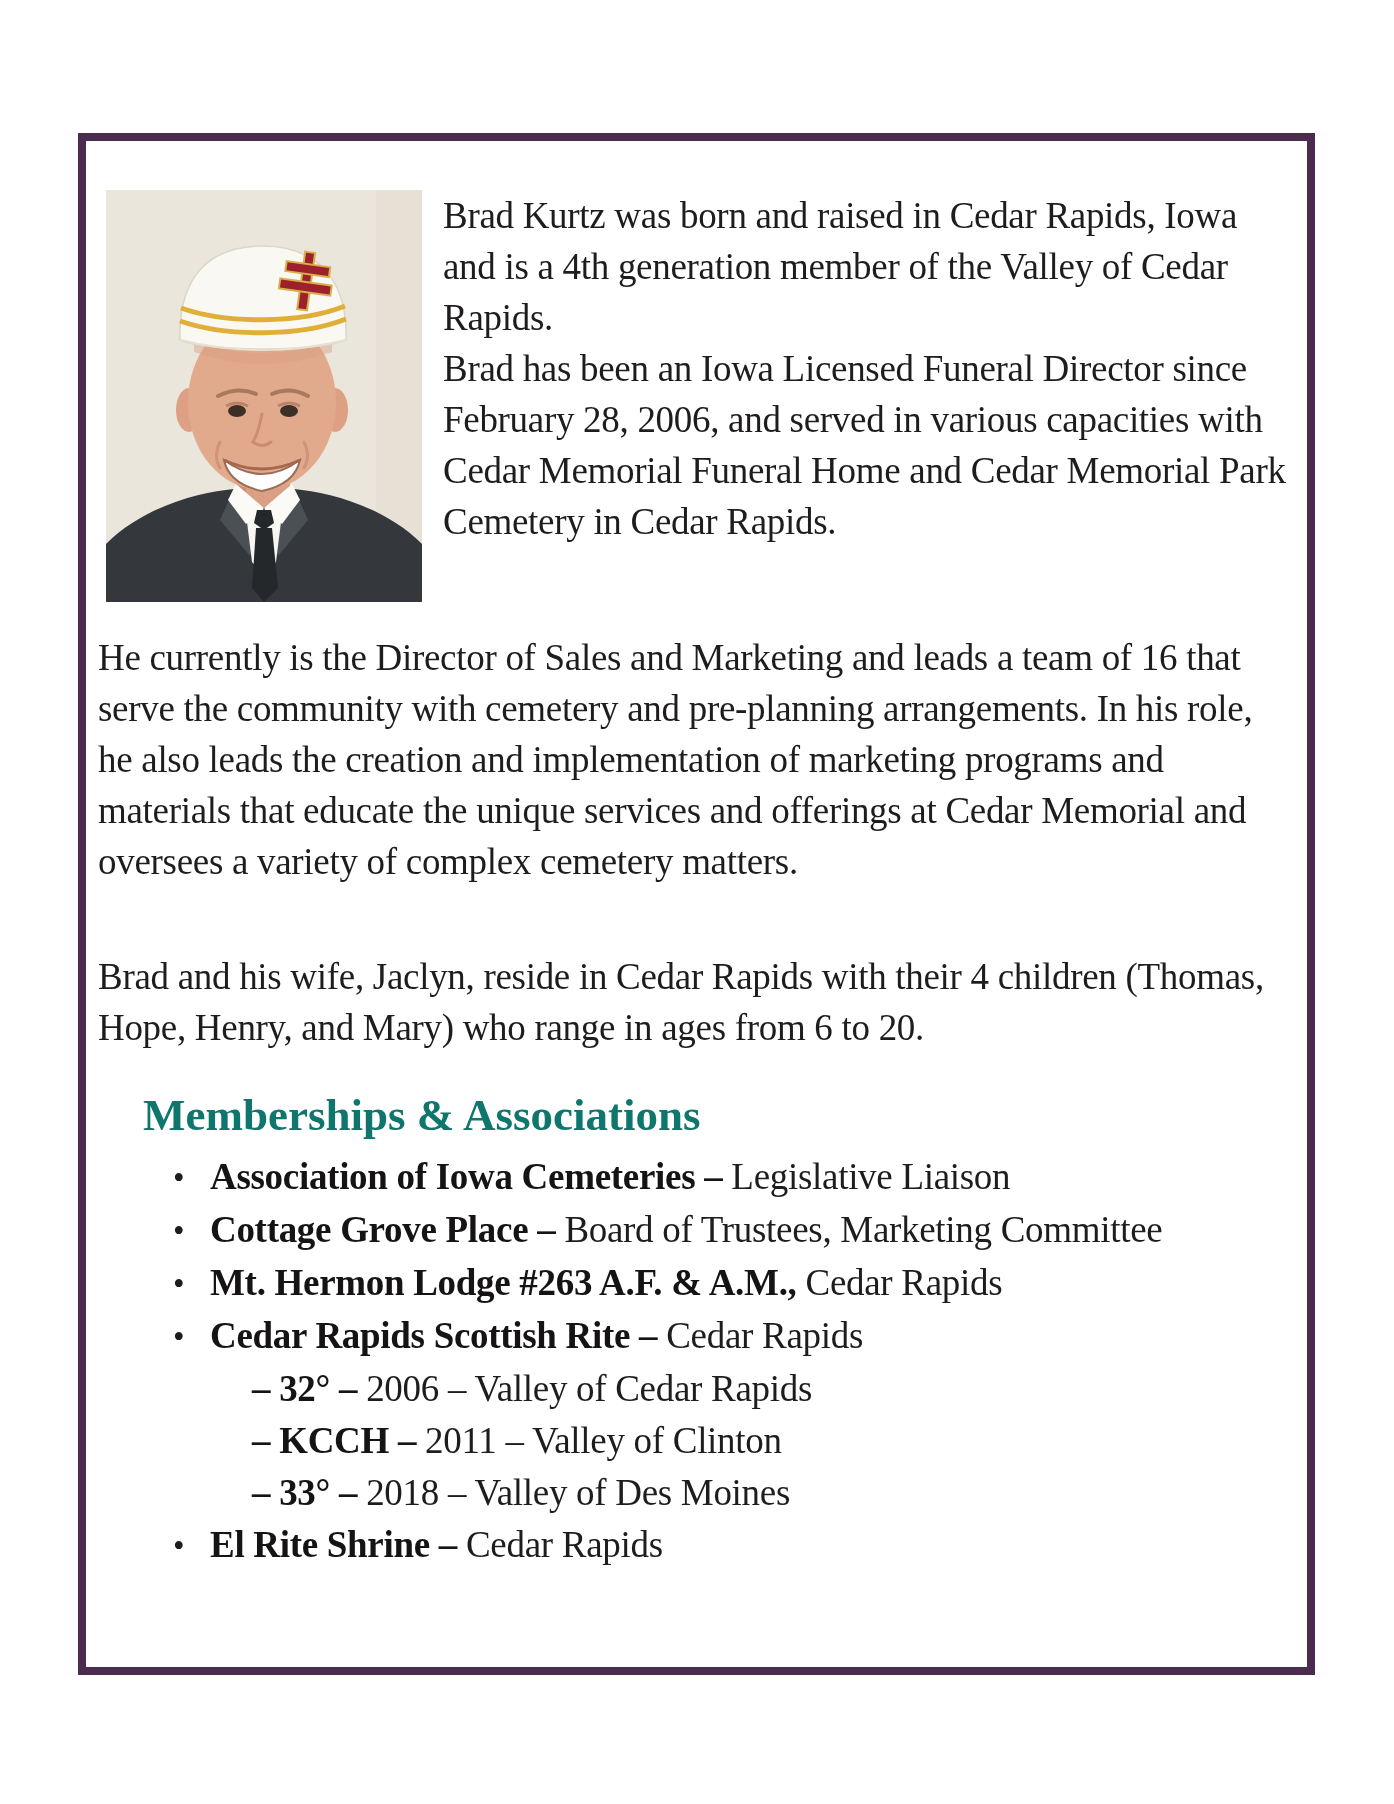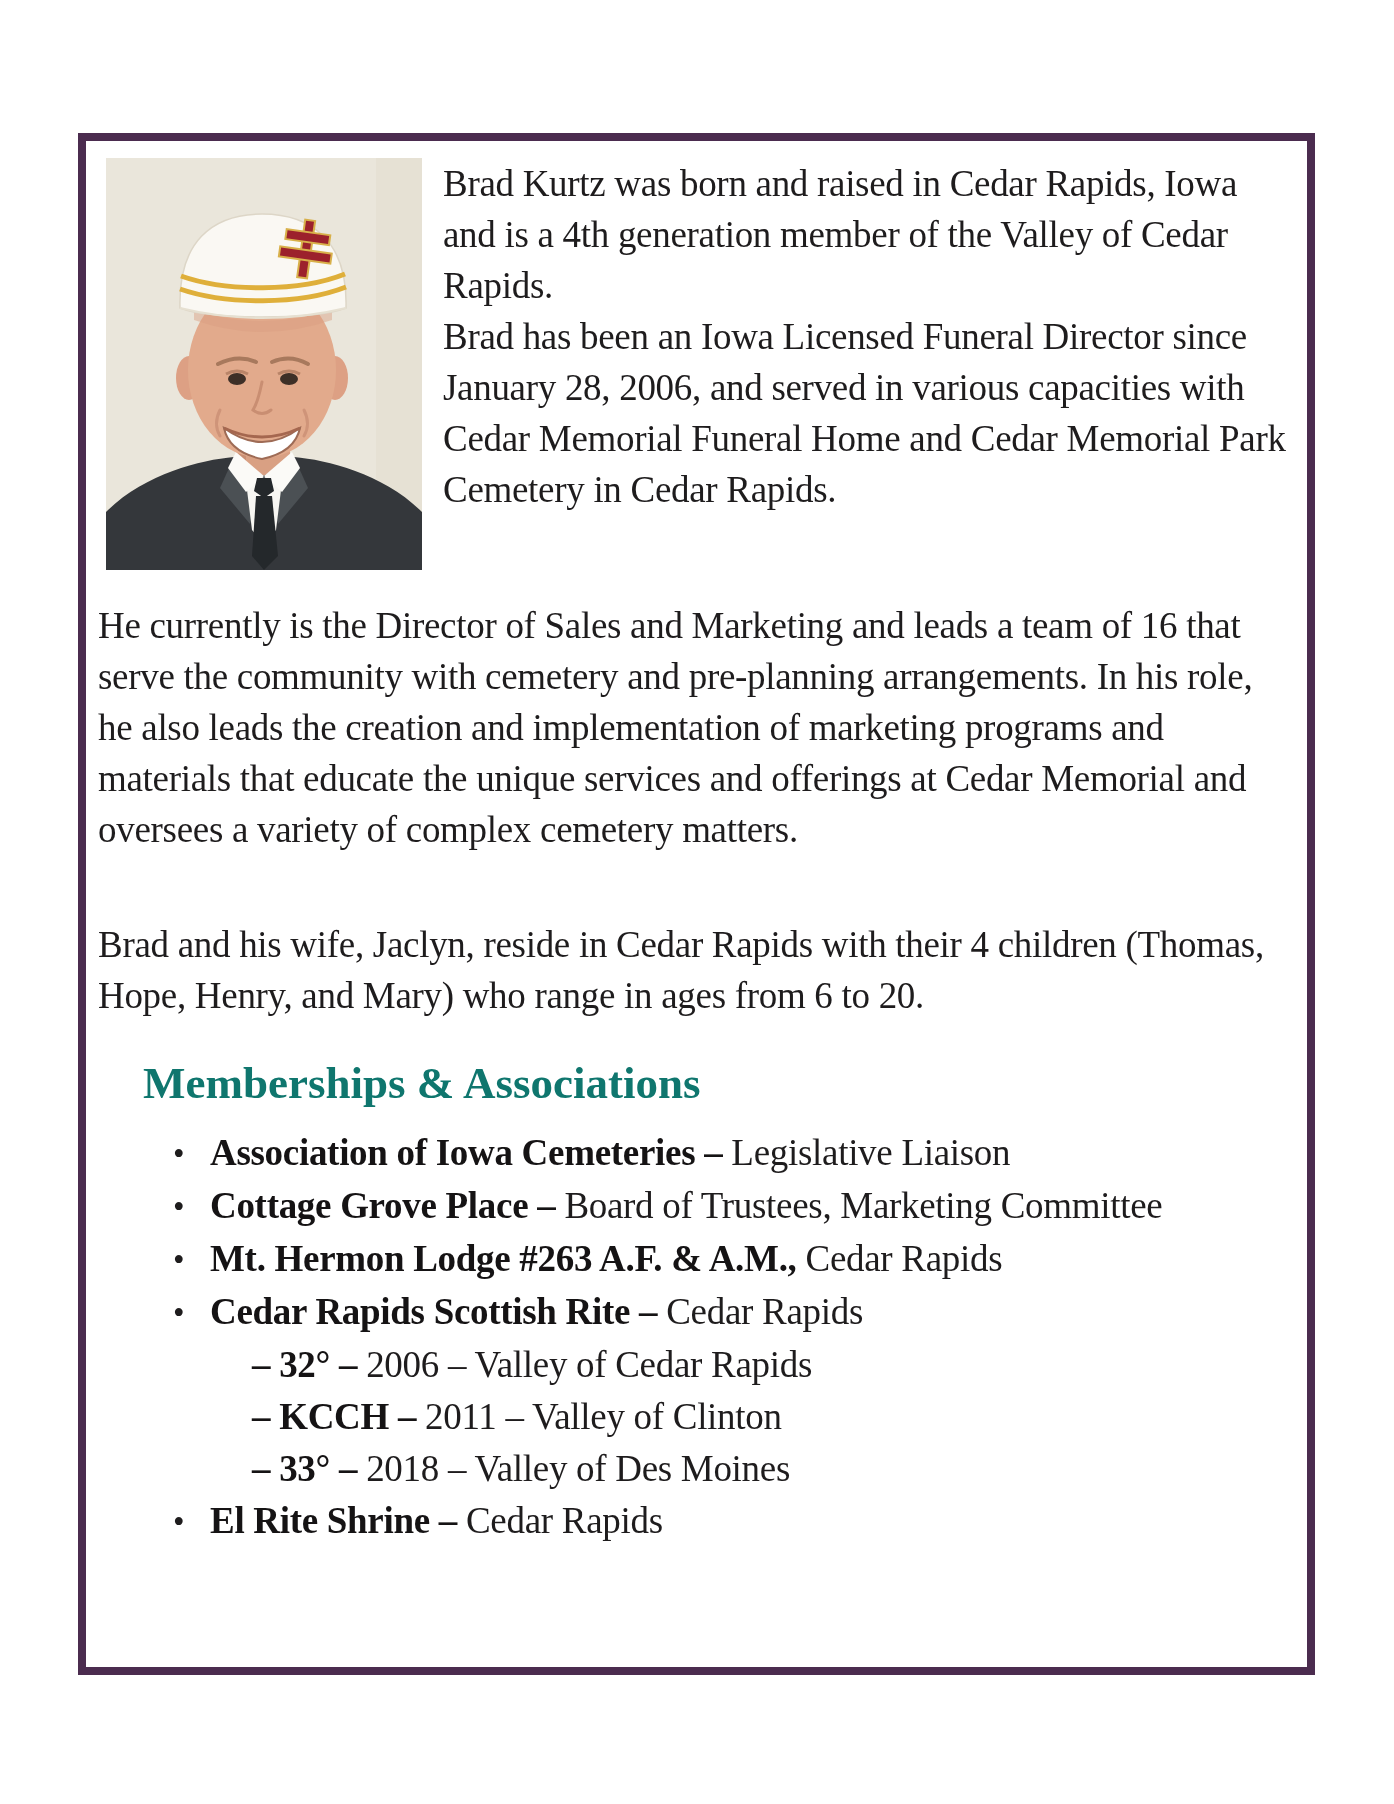--- a/index.html
+++ b/index.html
@@ -21,20 +21,21 @@
     width: 1237px;
     height: 1542px;
     box-sizing: border-box;
     border: 8px solid #4b2c4f;
     padding: 17px 14px 0 12px;
     background: #ffffff;
   }
   .top-row {
     display: flex;
     align-items: flex-start;
+    margin-top: 32px;
   }
   .photo-fig {
     width: 316px;
     height: 412px;
     margin: 0 21px 0 8px;
     flex: none;
     overflow: hidden;
   }
   .photo-fig svg { display: block; }
   .bodytext, .side-col p {
@@ -48,21 +49,21 @@
   .para-role { margin-top: 30px; }
   .para-family { margin-top: 64px; }
   .mem-heading {
     font-size: 45px;
     line-height: 56px;
     font-weight: bold;
     margin: 34px 0 0 45px;
     letter-spacing: 0px;
     color: #0f766e;
   }
-  .mem-list { margin-top: 16px; }
+  .mem-list { margin-top: 8px; }
   .mem-row {
     font-size: 37px;
     line-height: 52px;
     letter-spacing: -0.3px;
     padding-left: 75px;
   }
   .mem-row .bullet {
     display: inline-block;
     width: 37px;
     font-size: 33px;
@@ -133,21 +134,21 @@
         <g transform="rotate(8 200 92)">
           <rect x="195" y="62" width="10" height="58" fill="#9c212c" stroke="#d8b04a" stroke-width="2"></rect>
           <rect x="178" y="74" width="44" height="10" fill="#9c212c" stroke="#d8b04a" stroke-width="2"></rect>
           <rect x="174" y="92" width="52" height="10" fill="#9c212c" stroke="#d8b04a" stroke-width="2"></rect>
         </g>
       </svg>
     </figure>
 
     <div class="side-col">
       <p class="para-intro">Brad Kurtz was born and raised in Cedar Rapids, Iowa and is a 4th generation member of the Valley of Cedar Rapids.</p>
-      <p class="para-career">Brad has been an Iowa Licensed Funeral Director since January 28, 2006, and served in various capacities with Cedar Memorial Funeral Home and Cedar Memorial Park Cemetery in Cedar Rapids.</p>
+      <p class="para-career">Brad has been an Iowa Licensed Funeral Director since February 28, 2006, and served in various capacities with Cedar Memorial Funeral Home and Cedar Memorial Park Cemetery in Cedar Rapids.</p>
     </div>
   </div>
 
   <p class="bodytext para-role">He currently is the Director of Sales and Marketing and leads a team of 16 that serve the community with cemetery and pre-planning arrangements. In his role, he also leads the creation and implementation of marketing programs and materials that educate the unique services and offerings at Cedar Memorial and oversees a variety of complex cemetery matters.</p>
 
   <p class="bodytext para-family">Brad and his wife, Jaclyn, reside in Cedar Rapids with their 4 children (Thomas, Hope, Henry, and Mary) who range in ages from 6 to 20.</p>
 
   <h1 class="mem-heading">Memberships &amp; Associations</h1>
 
   <div class="mem-list">

